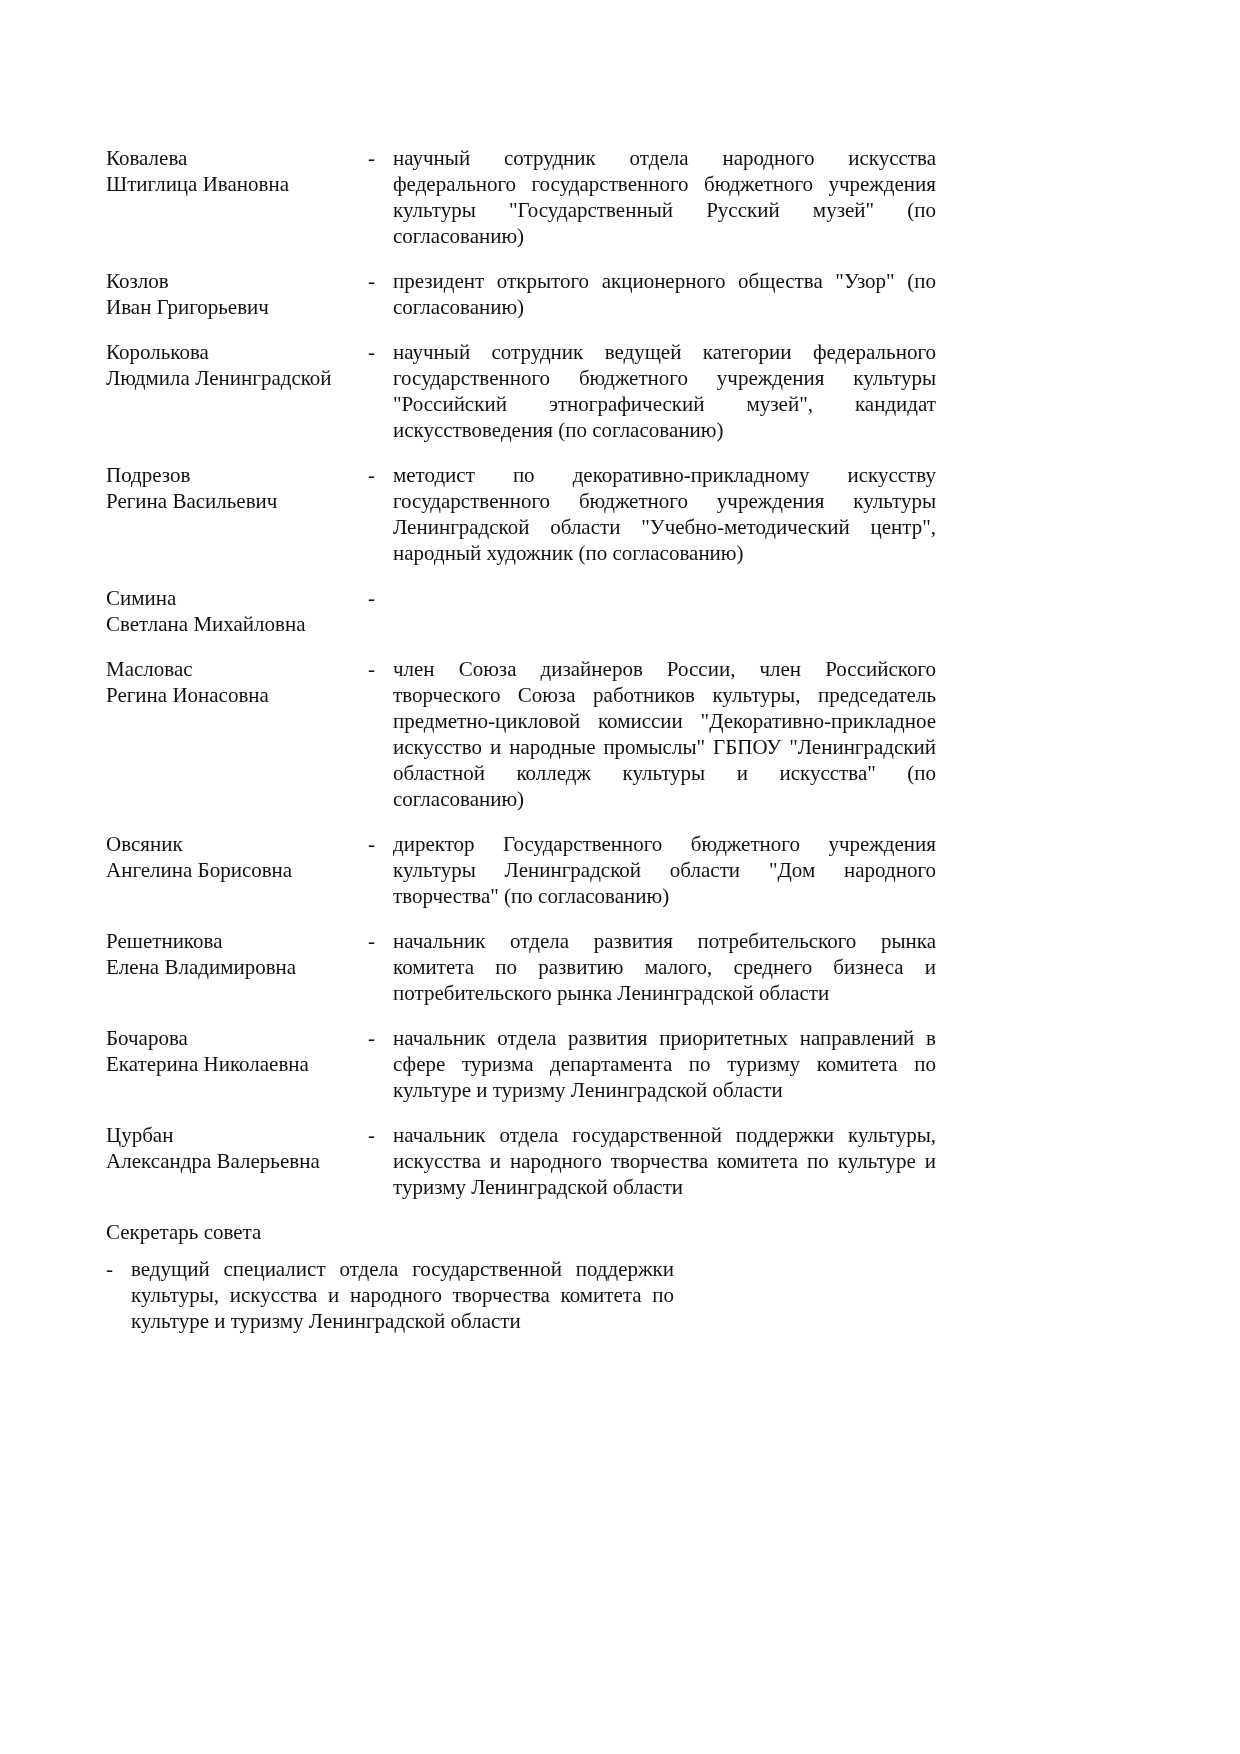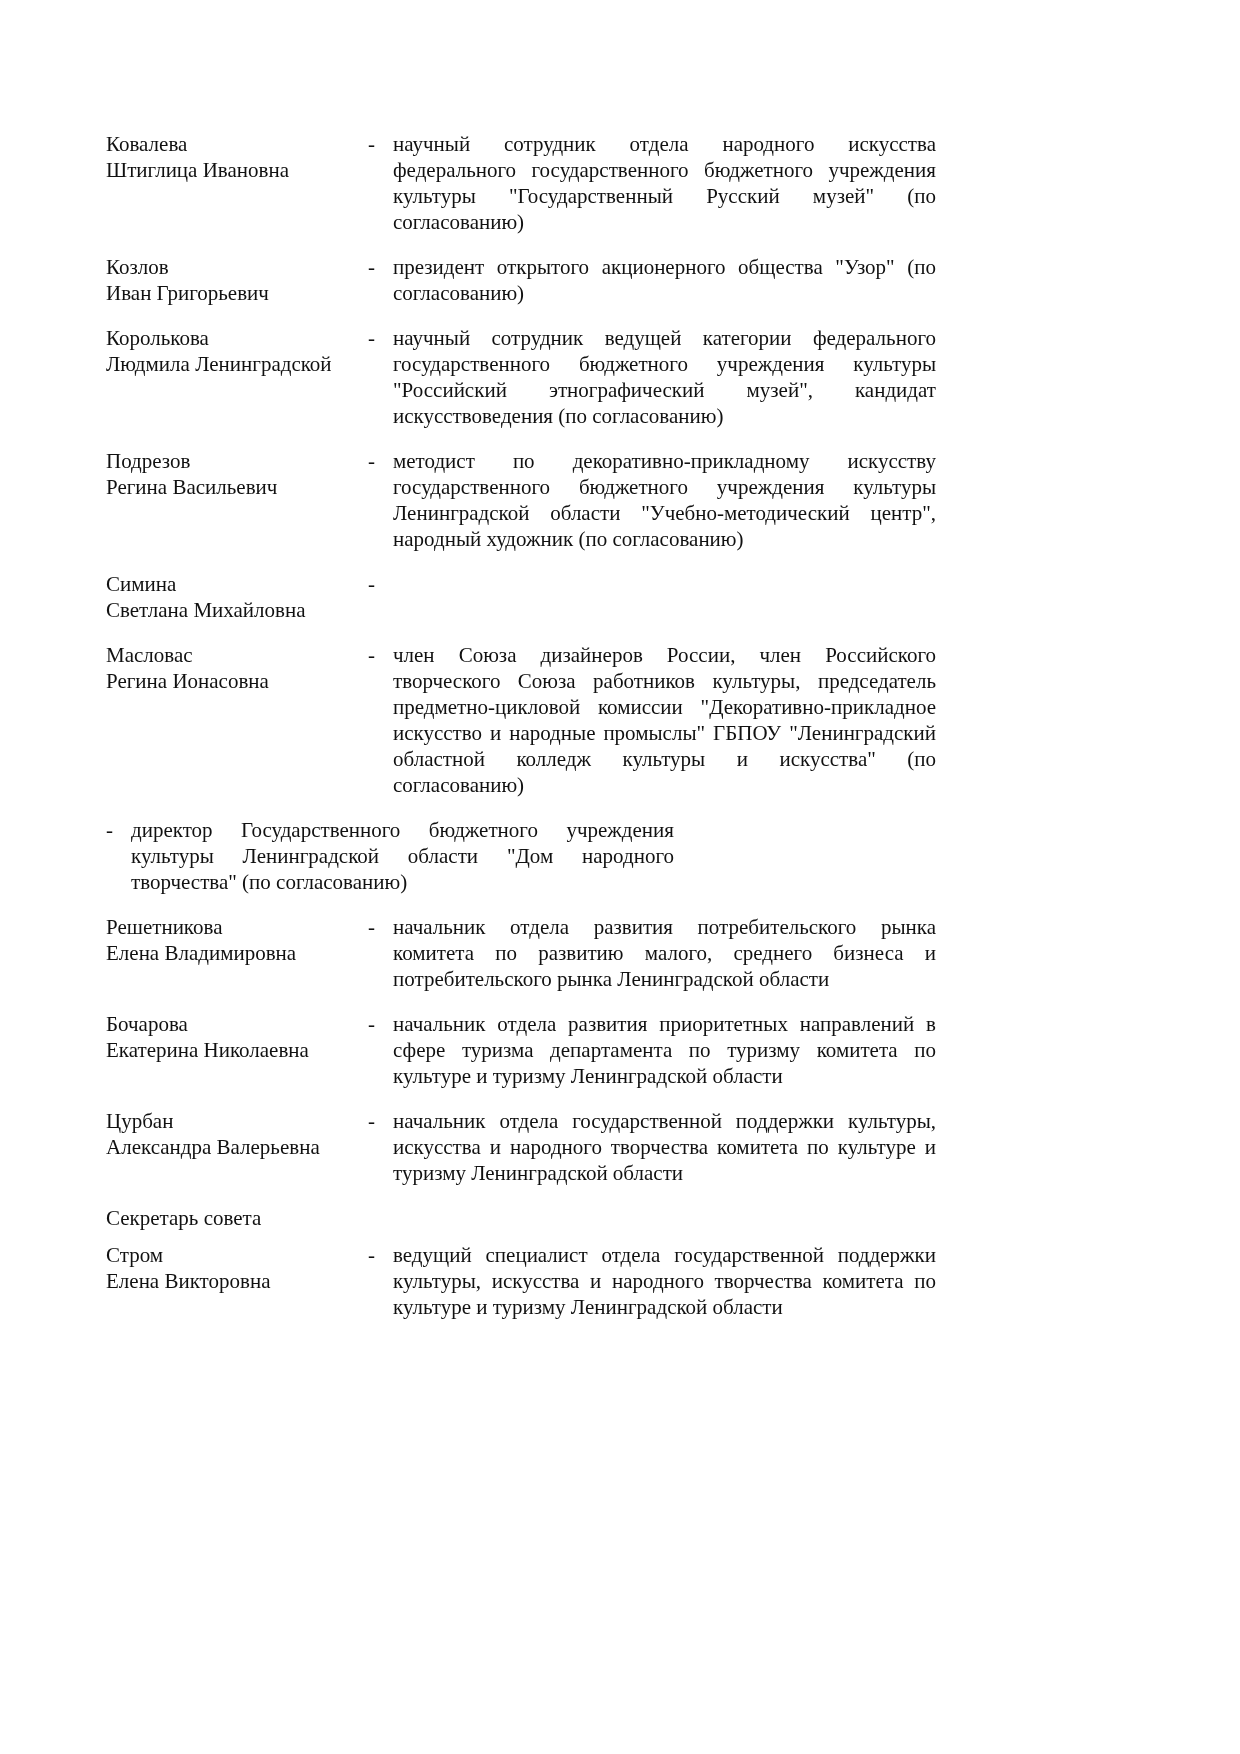--- a/index.html
+++ b/index.html
@@ -13,21 +13,21 @@
     position: relative;
     overflow: hidden;
     font-family: "Liberation Serif", "DejaVu Serif", serif;
     color: #111111;
     font-size: 21px;
     line-height: 26px;
   }
   .page {
     position: absolute;
     left: 106px;
-    top: 131px;
+    top: 145px;
     width: 830px;
     font-family: Liberation Serif, serif;
   }
   .entry {
     display: flex;
     flex-direction: row;
     margin-bottom: 19px;
   }
   .name-col {
     width: 262px;
@@ -103,20 +103,24 @@
   <div class="entry">
     <div class="name-col">
       <span class="name-line">Масловас</span>
       <span class="name-line">Регина Ионасовна</span>
     </div>
     <div class="dash">-</div>
     <div class="desc">член Союза дизайнеров России, член Российского творческого Союза работников культуры, председатель предметно-цикловой комиссии "Декоративно-прикладное искусство и народные промыслы" ГБПОУ "Ленинградский областной колледж культуры и искусства" (по согласованию)</div>
   </div>
 
   <div class="entry">
+    <div class="name-col">
+      <span class="name-line">Овсяник</span>
+      <span class="name-line">Ангелина Борисовна</span>
+    </div>
     <div class="dash">-</div>
     <div class="desc">директор Государственного бюджетного учреждения культуры Ленинградской области "Дом народного творчества" (по согласованию)</div>
   </div>
 
   <div class="entry">
     <div class="name-col">
       <span class="name-line">Решетникова</span>
       <span class="name-line">Елена Владимировна</span>
     </div>
     <div class="dash">-</div>
@@ -137,21 +141,17 @@
       <span class="name-line">Цурбан</span>
       <span class="name-line">Александра Валерьевна</span>
     </div>
     <div class="dash">-</div>
     <div class="desc">начальник отдела государственной поддержки культуры, искусства и народного творчества комитета по культуре и туризму Ленинградской области</div>
   </div>
 
   <div class="section-title">Секретарь совета</div>
 
   <div class="entry">
-    <div class="name-col">
-      <span class="name-line">Стром</span>
-      <span class="name-line">Елена Викторовна</span>
-    </div>
     <div class="dash">-</div>
     <div class="desc">ведущий специалист отдела государственной поддержки культуры, искусства и народного творчества комитета по культуре и туризму Ленинградской области</div>
   </div>
 
 </div>
 
 </body></html>

